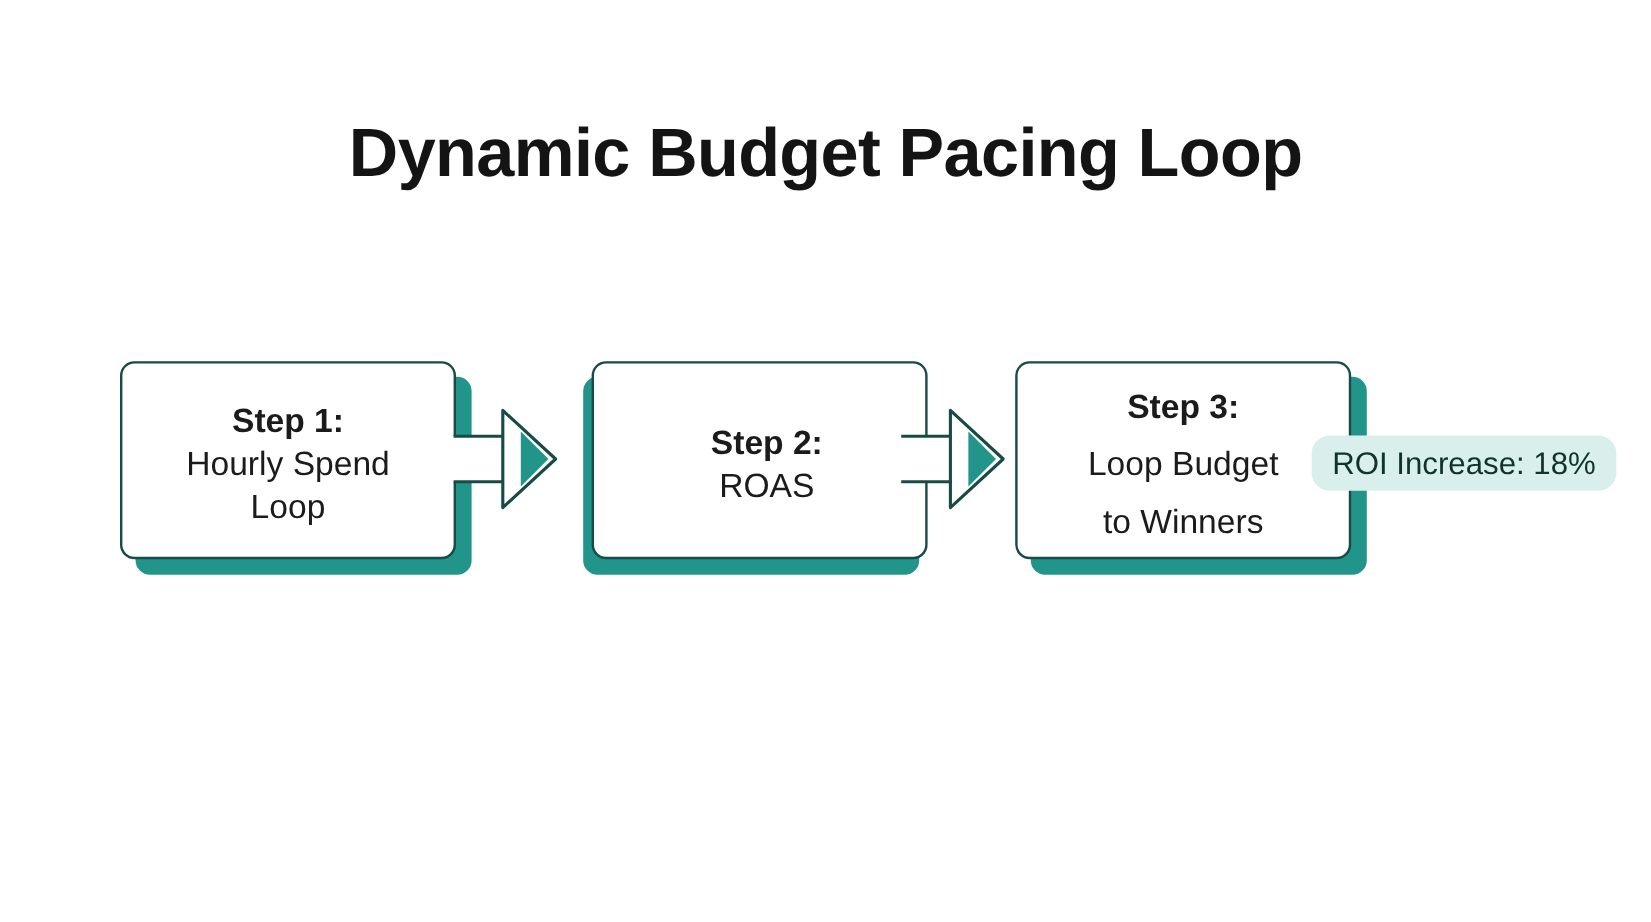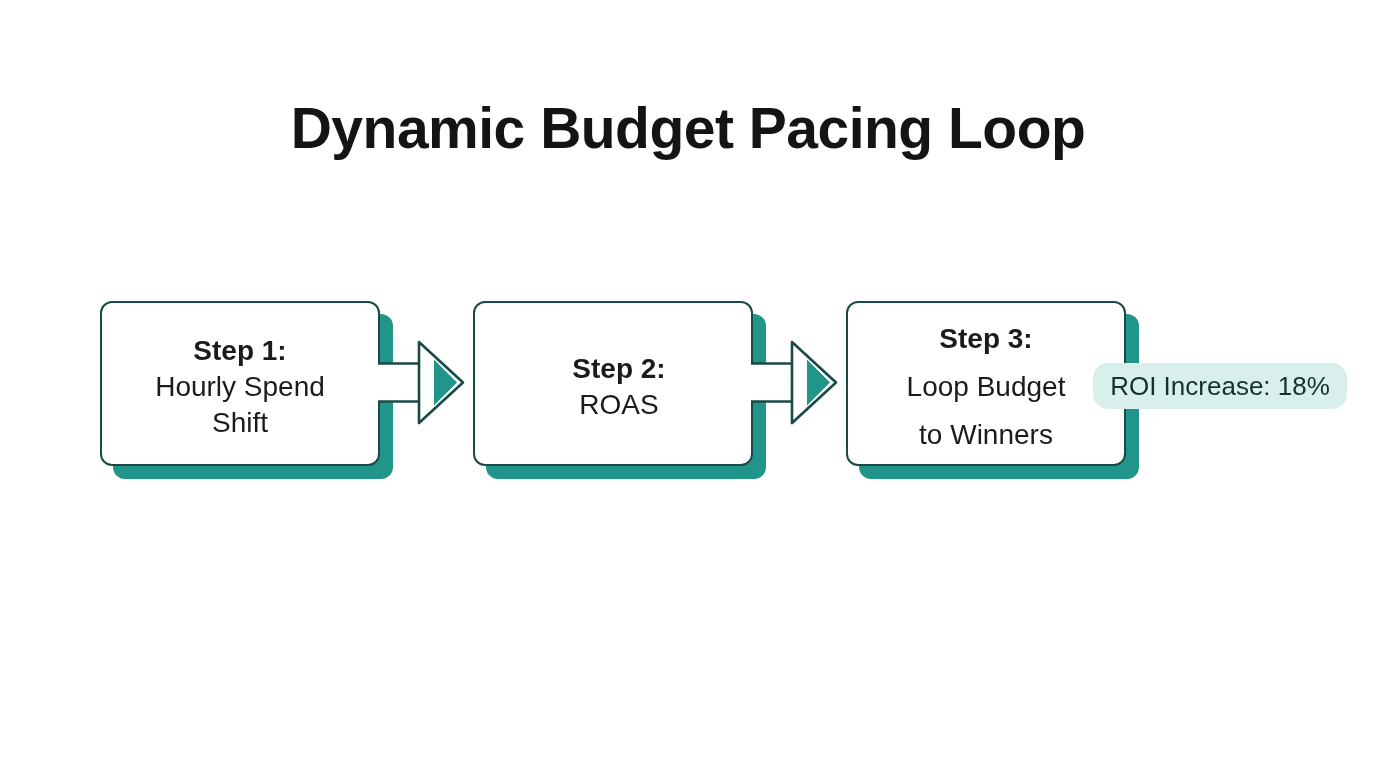--- a/index.html
+++ b/index.html
@@ -55,21 +55,21 @@
     text-align: center;
     font-size: 28px;
     line-height: 36px;
     color: var(--text_color, #1b1b1b);
   }
   .step-label { font-weight: 700; }
   .sh1 { left: 113px; }
   .sh2 { left: 486px; }
   .sh3 { left: 859px; }
   .b1 { left: 100px; }
-  .b2 { left: 473px; padding-left: 12px; }
+  .b2 { left: 493px; padding-left: 12px; }
   .b3 { left: 846px; gap: 12px; }
   .arrow {
     position: absolute;
     top: 339px;
     width: 96px;
     height: 86px;
     z-index: 3;
   }
   .a1 { left: 370px; }
   .a2 { left: 743px; }
@@ -99,21 +99,21 @@
 
   <h1 class="title">Dynamic Budget Pacing Loop</h1>
 
   <div class="box-shadow sh1"></div>
   <div class="box-shadow sh2"></div>
   <div class="box-shadow sh3"></div>
 
   <div class="step-box b1">
     <div class="step-label">Step 1:</div>
     <div class="step-line">Hourly Spend</div>
-    <div class="step-line">Shift</div>
+    <div class="step-line">Loop</div>
   </div>
 
   <div class="step-box b2">
     <div class="step-label">Step 2:</div>
     <div class="step-line">ROAS</div>
   </div>
 
   <div class="step-box b3">
     <div class="step-label">Step 3:</div>
     <div class="step-line">Loop Budget</div>

